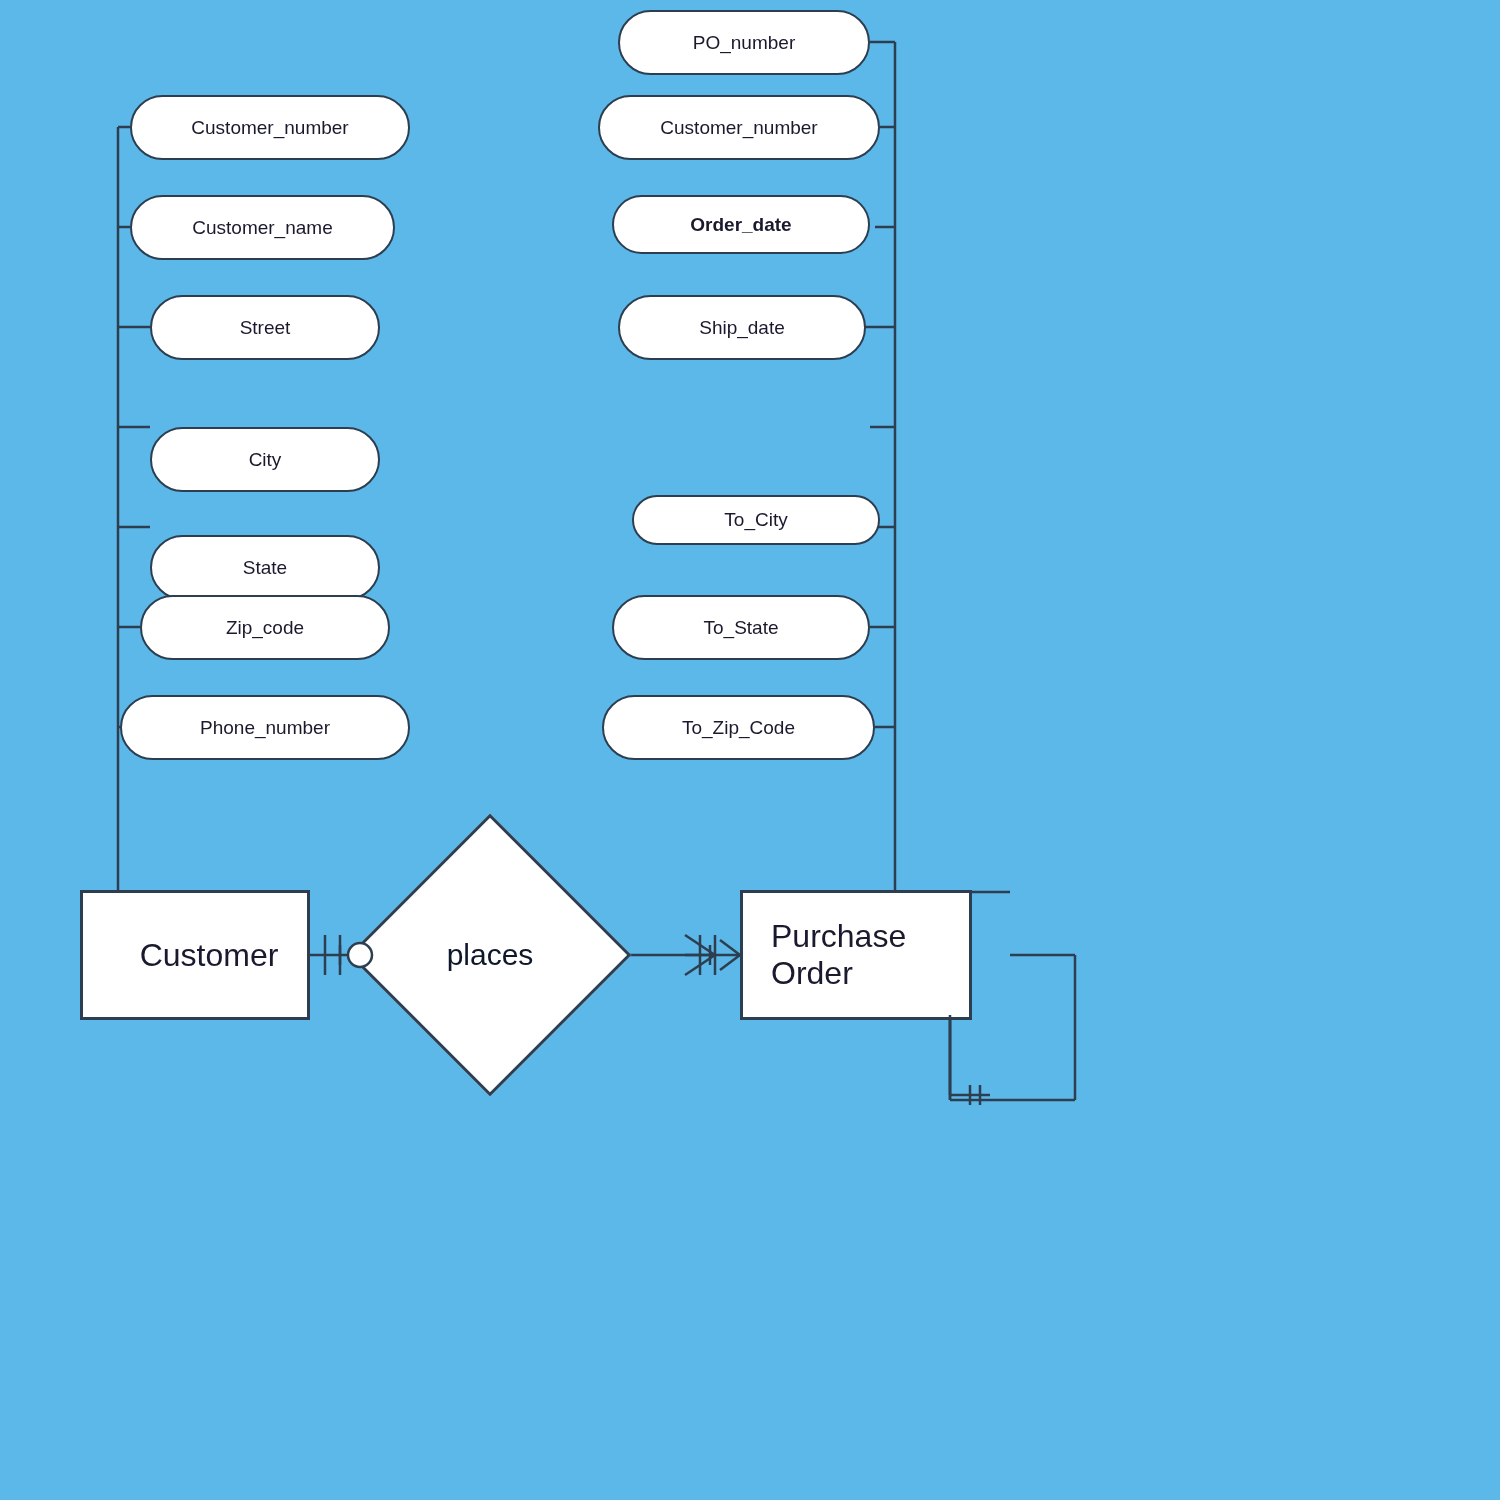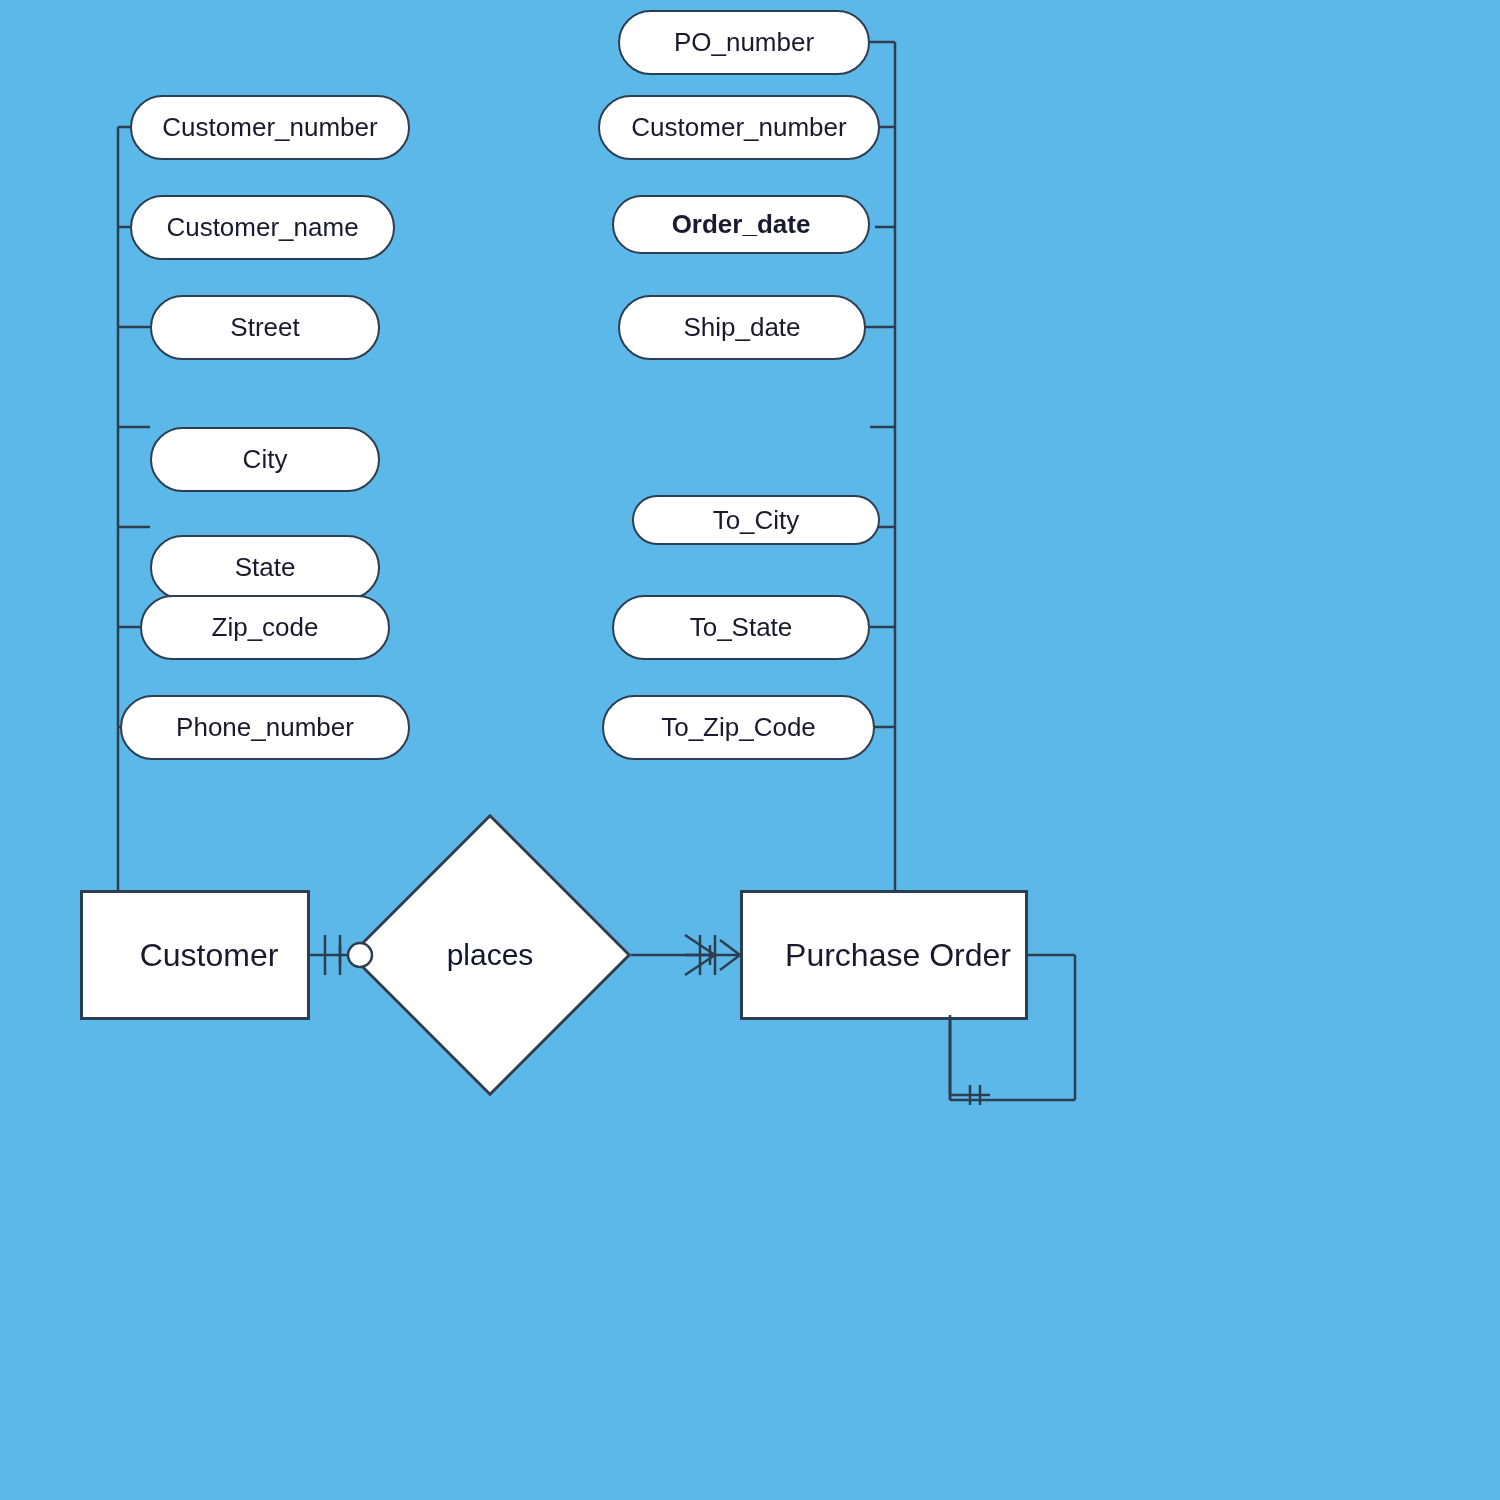--- a/index.html
+++ b/index.html
@@ -21,21 +21,21 @@
 
     
     .oval {
       position: absolute;
       background: white;
       border: 2.5px solid #2c3e50;
       border-radius: 50px;
       display: flex;
       align-items: center;
       justify-content: center;
-      font-size: 26px;
+      font-size: 19px;
       font-weight: 400;
       color: #1a1a2e;
     }
 
     
     .entity-rect {
       position: absolute;
       background: white;
       border: 3px solid #2c3e50;
       display: flex;
@@ -179,21 +179,21 @@
     <span>To_State</span>
   </div>
   <div class="oval" style="left:602px; top:695px; width:273px; height:65px;">
     <span>To_Zip_Code</span>
   </div>
 
   <div class="entity-rect" style="left:80px; top:890px; width:230px; height:130px;">
     <span>Customer</span>
   </div>
 
-  <div class="entity-rect" style="left:740px; top:890px; width:288px; height:130px;">
+  <div class="entity-rect" style="left:740px; top:890px; width:232px; height:130px;">
     <span>Purchase Order</span>
   </div>
 
   <div class="diamond-container" style="left:390px; top:855px; width:200px; height:200px;">
     <div class="diamond"></div>
     <span class="diamond-label">places</span>
   </div>
 
   <svg style="position:absolute; top:930px; left:310px; width:90px; height:50px; overflow:visible;">
 

